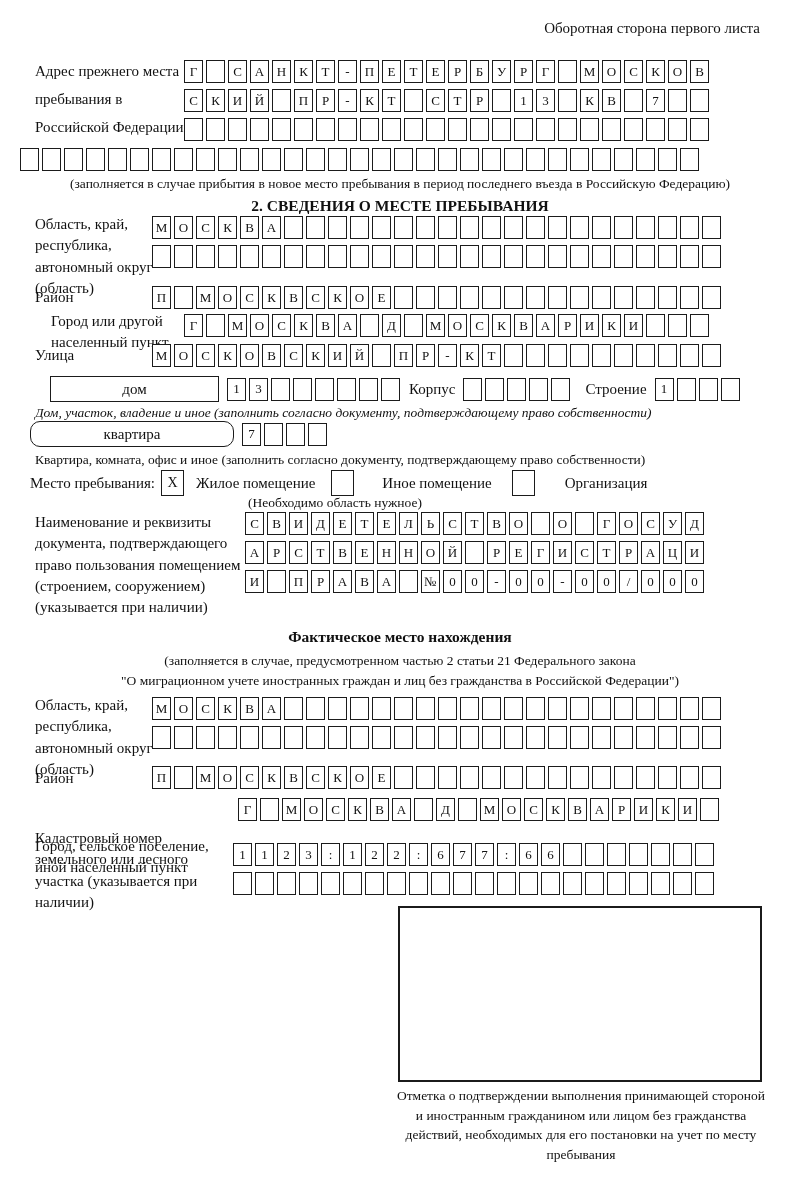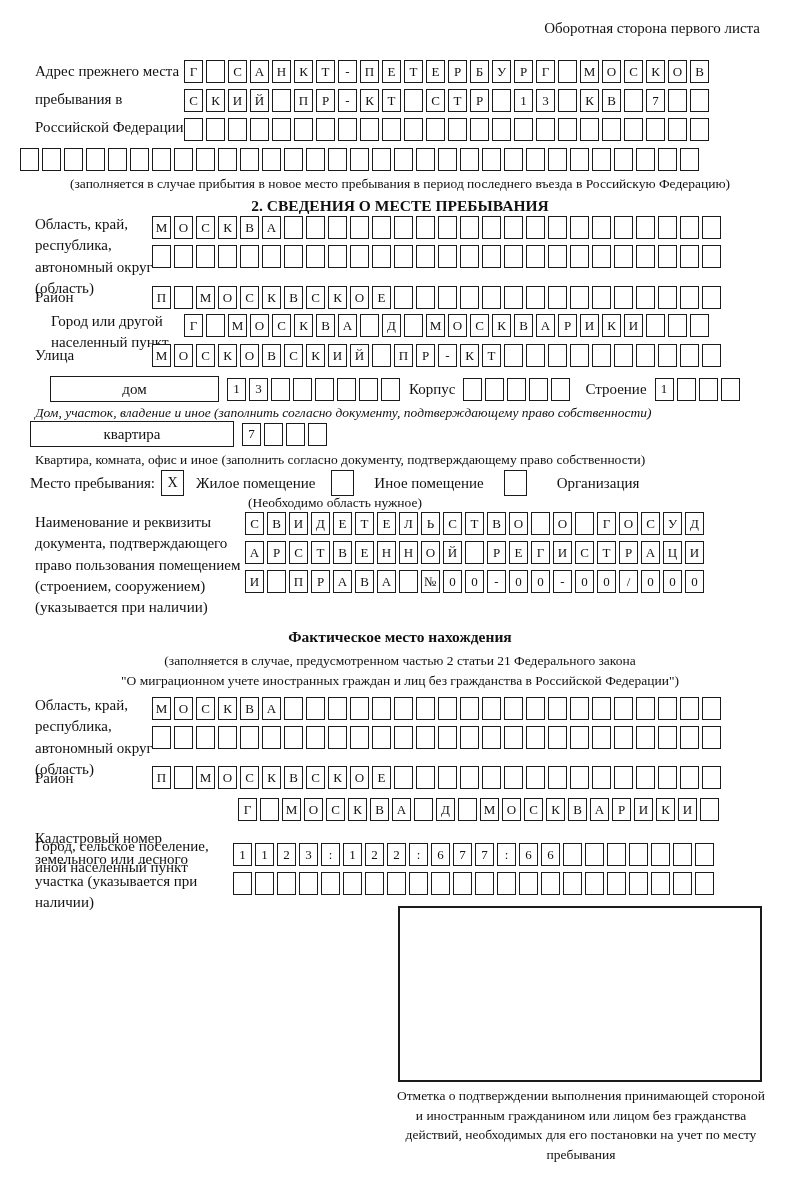--- a/index.html
+++ b/index.html
@@ -58,21 +58,21 @@
   .pos-disF-label{top:768px;left:35px;width:115px;}
   .pos-disF-row{top:766px;left:152px;}
   .pos-cityF-label{top:836px;left:35px;width:200px;}
   .pos-cityF-row{top:798px;left:238px;}
   .pos-cad-label{top:828px;left:35px;width:190px;}
   .pos-cad-rows{top:843px;left:233px;}
   .pos-stamp-box{top:906px;left:398px;width:360px;height:172px;border:2px solid #1b1b1b;background:#fff;}
   .pos-stamp-caption{top:1086px;left:392px;width:378px;line-height:1.46;}
 
   .gap6{margin-left:6px;} .gap8{margin-left:8px;} .gap12{margin-left:12px;}
-  .gap16{margin-left:16px;} .gap18{margin-left:20px;text-align:center;} .gap20{margin-left:20px;} .gap30{margin-left:30px;}
+  .gap16{margin-left:16px;} .gap18{margin-left:28px;text-align:center;} .gap20{margin-left:20px;} .gap30{margin-left:30px;}
 </style>
 </head>
 <body>
 
 <div class="page">
 
   <div class="abs pos-header">Оборотная сторона первого листа</div>
 
   <div class="abs pos-s1-label lbl">Адрес прежнего места пребывания в Российской Федерации</div>
   <div class="abs pos-s1-rows rowgap">
@@ -364,21 +364,21 @@
     <div class="cellrow gap8">
         <span class="cell">1</span>
         <span class="cell"></span>
         <span class="cell"></span>
         <span class="cell"></span>
       </div>
   </div>
   <div class="abs pos-house-note note">Дом, участок, владение и иное (заполнить согласно документу, подтверждающему право собственности)</div>
 
   <div class="abs pos-apt-row inlinerow">
-    <div class="widebox" style="width:202px;">квартира</div>
+    <div class="widebox" style="width:202px;border-radius:10px;">квартира</div>
     <div class="cellrow gap8">
         <span class="cell">7</span>
         <span class="cell"></span>
         <span class="cell"></span>
         <span class="cell"></span>
       </div>
   </div>
   <div class="abs pos-apt-note note">Квартира, комната, офис и иное (заполнить согласно документу, подтверждающему право собственности)</div>
 
   <div class="abs pos-res-row inlinerow">

